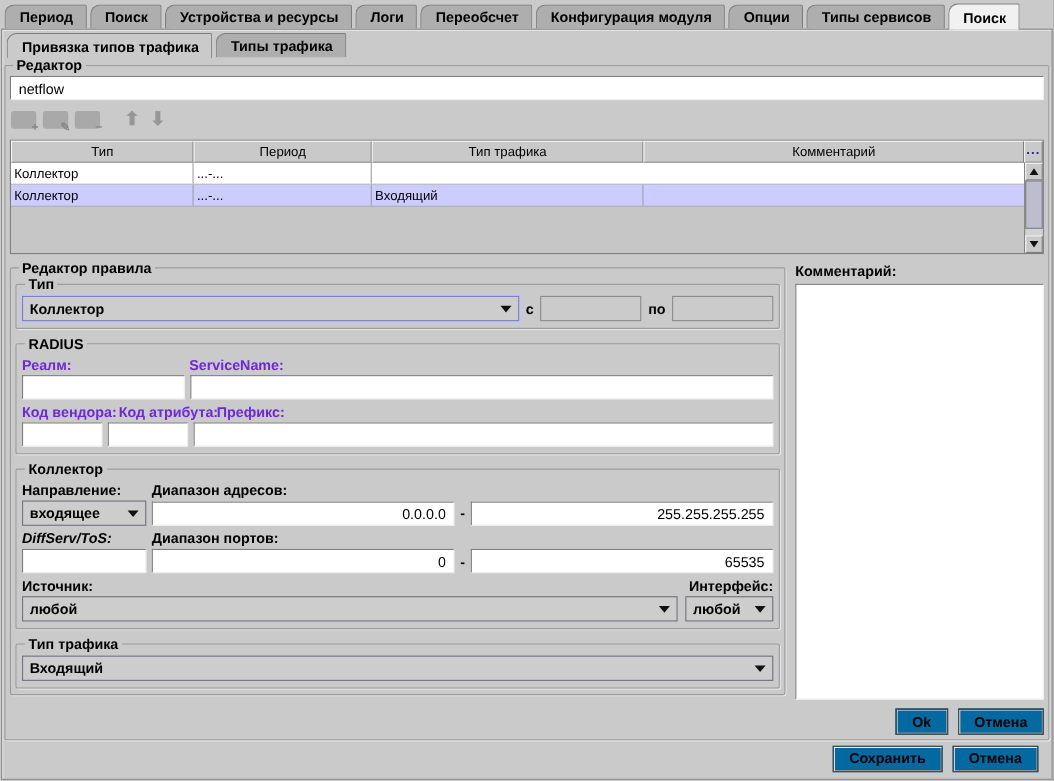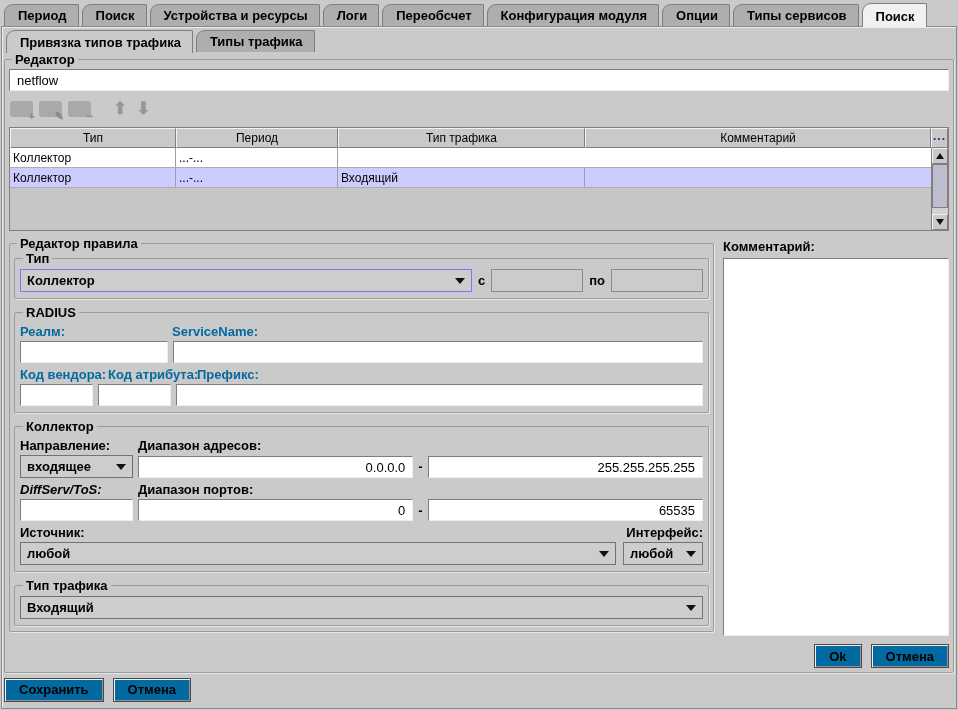--- a/index.html
+++ b/index.html
@@ -22,21 +22,21 @@
                 display:flex; flex-direction:column; }
 
   
   fieldset.group { border:1px solid #9c9c9c; border-radius:2px; margin:0;
                    padding:0 4px 4px 4px; box-shadow: 1px 1px 0 rgba(255,255,255,.55); }
   fieldset.group > legend { font-weight:bold; font-size:13px; padding:0 3px; margin-left:3px; }
 
   #editor-group { flex:1; display:flex; flex-direction:column; min-height:0; }
 
   .lbl { font-weight:bold; font-size:13px; }
-  .lbl.gray { color:#0369a1; }
+  .lbl.gray { color:#6d28d9; }
 
   .tfield { height:22px; background:#fff; border:1px solid;
             border-color:#7d7d7d #eeeeee #eeeeee #7d7d7d;
             font:13px "Liberation Sans", sans-serif; padding:1px 7px 0; outline:none; }
   .tfield.center { text-align:right; }
   .dfield { height:23px; background:#cbcbcb; border:1px solid #8b8b8b; }
 
   
   .toolbar { display:flex; align-items:center; margin:7px 0 6px 1px; height:22px; }
   .icon-card { width:23px; height:16px; background:#a9a9a9; border-radius:3px;
@@ -86,22 +86,22 @@
 
   .rightcol { flex:1; display:flex; flex-direction:column; padding-top:3px; }
   #comment-area { flex:1; resize:none; background:#fff; border:1px solid;
                   border-color:#7d7d7d #eeeeee #eeeeee #7d7d7d; margin-top:4px;
                   font:13px "Liberation Sans", sans-serif; outline:none; }
   .btnrow { display:flex; justify-content:flex-end; gap:9px; margin-top:8px; }
   .btn { height:24px; background:#0369a1; border:1px solid #4a4a4a;
          box-shadow: inset 1px 1px 0 #f0f0f0, inset -1px -1px 0 #919191;
          font:bold 13px "Liberation Sans", sans-serif; padding:0 14px; cursor:default; }
 
-  .footer { height:33px; display:flex; justify-content:flex-start; align-items:center;
-            gap:9px; padding-right:10px; }
+  .footer { height:33px; display:flex; justify-content:flex-end; align-items:center;
+            gap:9px; padding-right:10px;padding-left:16px; }
 </style>
 </head>
 <body>
 
 <div class="window">
 
   <div class="tabrow tabrow1">
     <div class="tab">Период</div>
     <div class="tab">Поиск</div>
     <div class="tab">Устройства и ресурсы</div>

